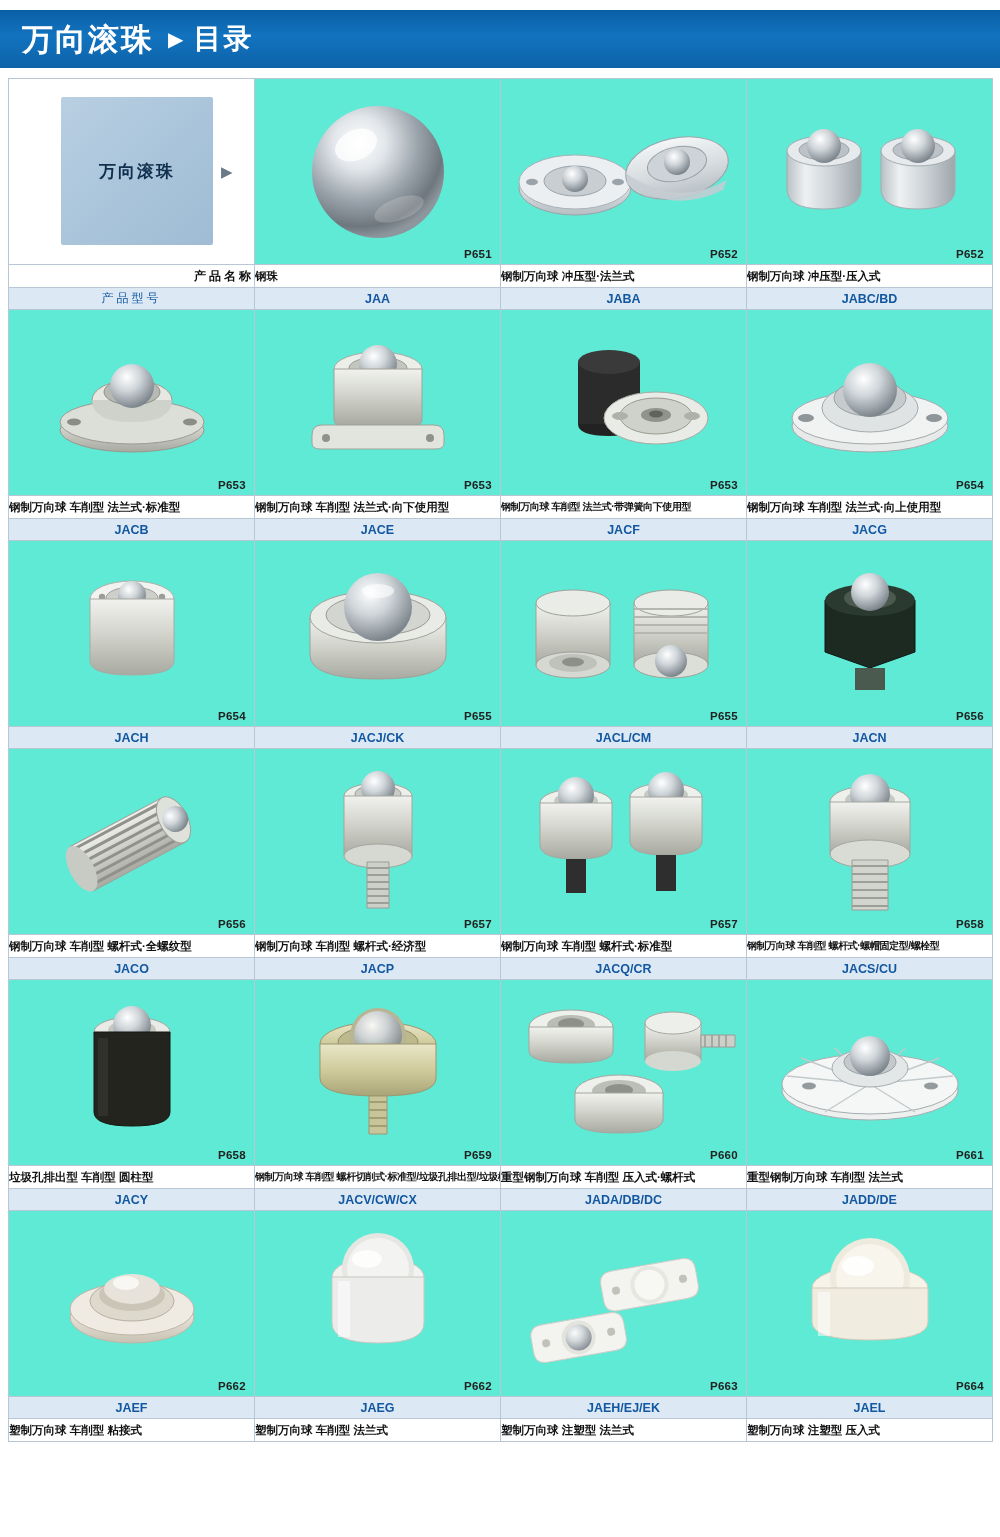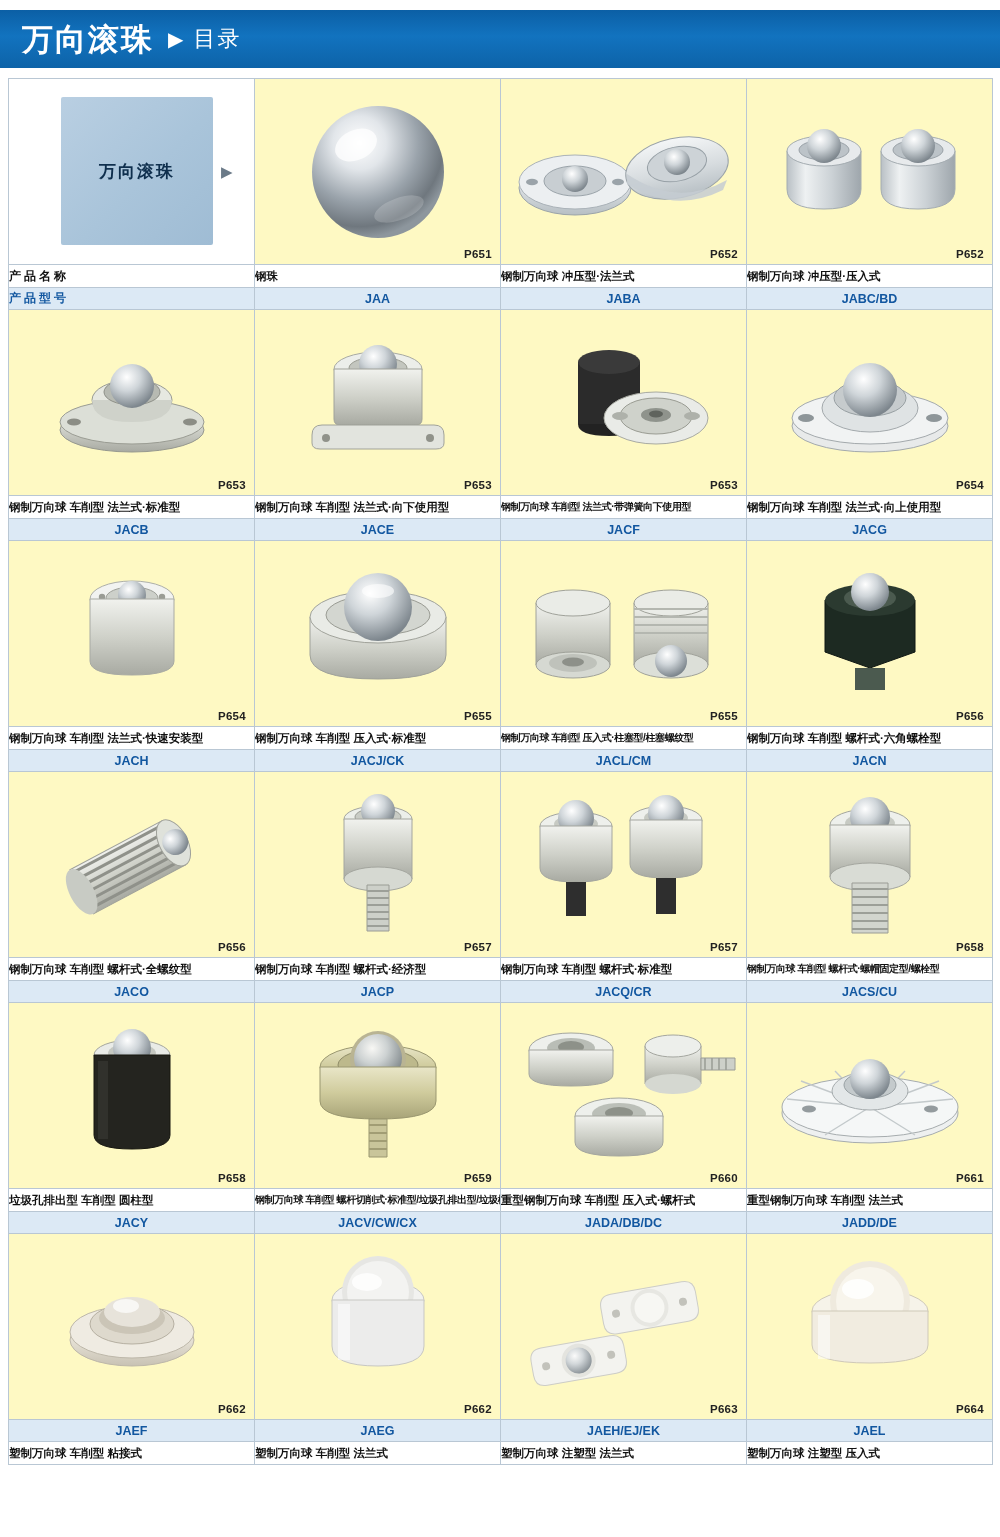--- a/index.html
+++ b/index.html
@@ -39,22 +39,22 @@
     font-weight: bold;
     letter-spacing: 2px;
     line-height: 1;
   }
   .header-arrow {
     font-size: 20px;
     margin: 0 10px 0 14px;
     line-height: 1;
   }
   .header-sub {
-    font-size: 22px;
-    font-weight: normal;
+    font-size: 28px;
+    font-weight: bold;
     letter-spacing: 2px;
     line-height: 1;
   }
 
   
   .sheet {
     position: relative;
     width: 1000px;
     padding: 0 8px;
   }
@@ -68,21 +68,21 @@
     border: 1px solid #b9c7d4;
     vertical-align: middle;
     padding: 0;
   }
   col.c1, col.c2, col.c3, col.c4 { width: 246px; }
 
   
   .cell-img {
     position: relative;
     height: 185px;
-    background: #fef9c3;
+    background: #5eead4;
   }
   .cell-img .art {
     position: absolute;
     inset: 0;
     display: flex;
     align-items: center;
     justify-content: center;
   }
   .cell-img .page {
     position: absolute;
@@ -108,30 +108,31 @@
   .cell-model {
     height: 22px;
     text-align: center;
     font-size: 12.5px;
     font-weight: bold;
     color: #1257a0;
     background: #dce9f5;
   }
   .cell-head-name {
     height: 23px;
-    text-align: left;
+    text-align: right;
     font-size: 12px;
     font-weight: bold;
     letter-spacing: 3px;
     color: #111;
   }
   .cell-head-model {
     height: 22px;
+    text-align: center;
     font-size: 12px;
-    font-weight: bold;
+    font-weight: normal;
     letter-spacing: 3px;
     color: #1257a0;
     background: #dce9f5;
   }
 
   
   .cat-cell { position: relative; height: 185px; }
   .cat-box {
     position: absolute;
     left: 52px; top: 18px;
@@ -439,26 +440,20 @@
             <path d="M40 36 h90 v52 l-45 16 l-45 -16z" fill="#1d2a22" stroke="#0f1713"></path>
             <ellipse cx="85" cy="36" rx="45" ry="16" fill="#2b3a30"></ellipse>
             <ellipse cx="85" cy="34" rx="26" ry="11" fill="#4b5a4f"></ellipse>
             <circle cx="85" cy="28" r="19" fill="url(#g-sm-ball)"></circle>
             <path d="M70 104 h30 v22 h-30z" fill="#4b5a4f"></path>
           </svg>
         </div>
         <div class="page">P656</div>
       </div>
     </td>
-  </tr>
-  <tr>
-    <td class="cell-name">钢制万向球  车削型  法兰式·快速安装型</td>
-    <td class="cell-name">钢制万向球  车削型  压入式·标准型</td>
-    <td class="cell-name tight">钢制万向球  车削型  压入式·柱塞型/柱塞螺纹型</td>
-    <td class="cell-name">钢制万向球  车削型  螺杆式·六角螺栓型</td>
   </tr>
   <tr>
     <td class="cell-model">JACH</td>
     <td class="cell-model">JACJ/CK</td>
     <td class="cell-model">JACL/CM</td>
     <td class="cell-model">JACN</td>
   </tr>
 
   <tr>
     <td>

